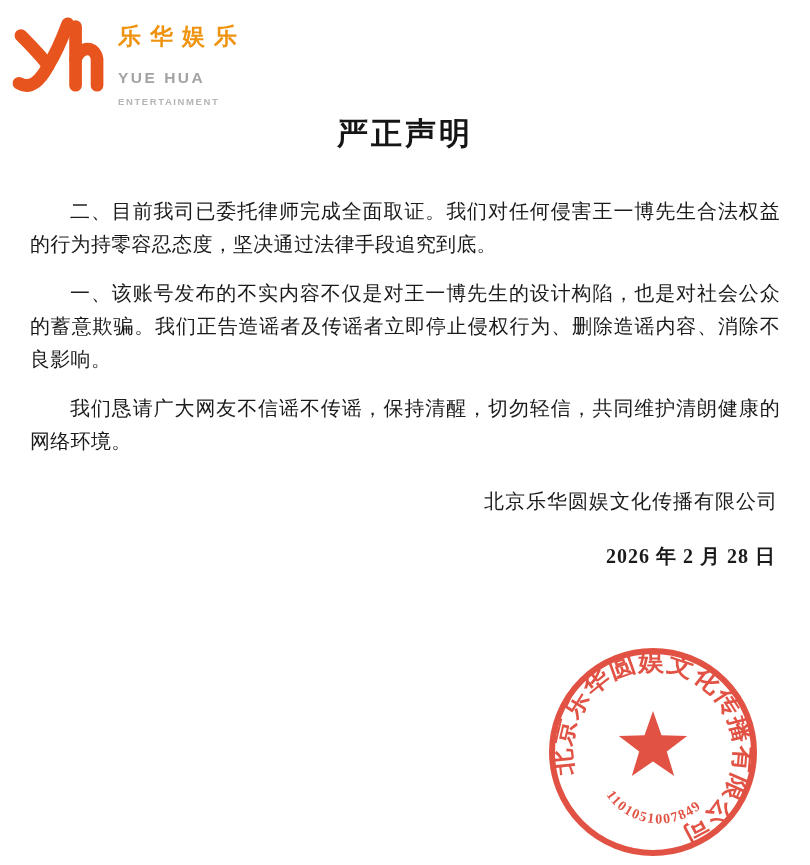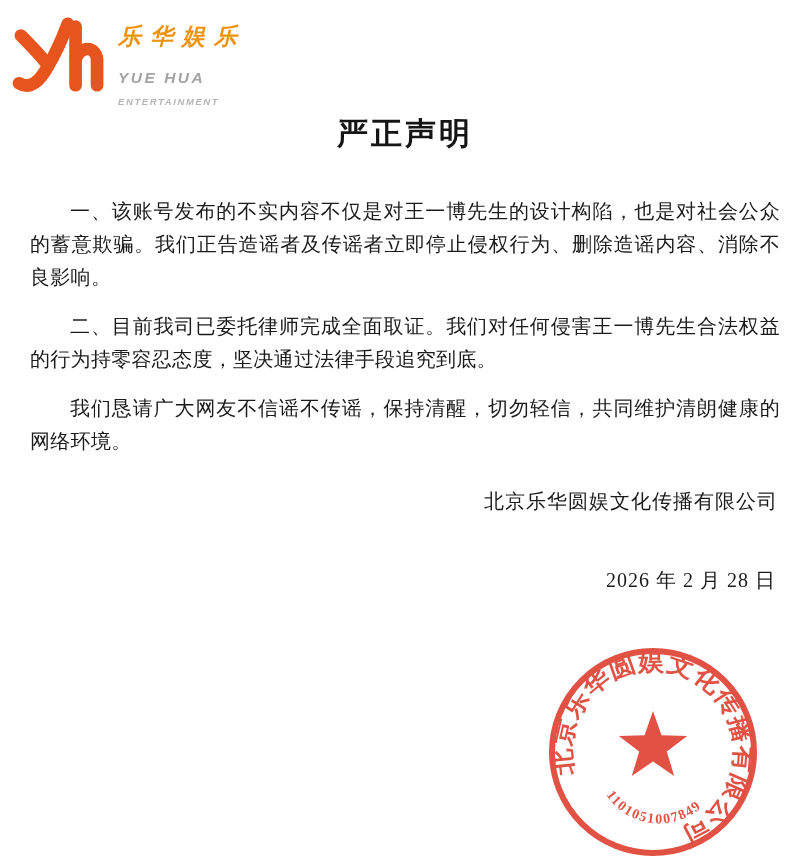--- a/index.html
+++ b/index.html
@@ -7,21 +7,21 @@
   body {
     width: 810px; height: 865px;
     position: relative;
     font-family: "Liberation Serif", "DejaVu Serif", serif;
     color: #1e1e1e;
     overflow: hidden;
   }
   .page { position: relative; width: 810px; height: 865px; padding: 14px 30px 0 30px; }
 
   
-  .logo { display: flex; align-items: flex-start; gap: 12px; margin-left: -20px; font-style: italic; }
+  .logo { display: flex; align-items: flex-start; gap: 12px; margin-left: -20px; }
   .logo-mark { width: 96px; height: 82px; flex: 0 0 auto; }
   .logo-text { display: flex; flex-direction: column; padding-top: 10px; }
   .logo-cn {
     font-family: "Liberation Sans", sans-serif;
     color: #ef930e; font-size: 23px; font-weight: bold;
     letter-spacing: 9px; line-height: 1.1; white-space: nowrap;
   }
   .logo-en {
     font-family: "Liberation Sans", sans-serif;
     color: #a3a3a3; font-size: 15.5px; font-weight: bold;
@@ -38,21 +38,21 @@
     text-align: center; font-size: 31px; font-weight: bold;
     letter-spacing: 3px; margin-top: 6px; margin-bottom: 40px;
     color: #151515;
   }
   .doc-body { font-size: 20px; line-height: 33px; text-align: justify; color: #1b1b1b; }
   .doc-body p { text-indent: 2em; margin-bottom: 16px; letter-spacing: 0.3px; }
   .doc-body p.last { margin-bottom: 0; }
 
   .sign-block { margin-top: 30px; text-align: right; font-size: 20px; color: #1b1b1b; }
   .sign-company { padding-right: 2px; letter-spacing: 1px; }
-  .sign-date { margin-top: 52px; padding-right: 4px; letter-spacing: 1px; }
+  .sign-date { margin-top: 28px; padding-right: 4px; letter-spacing: 1px; font-weight: bold; }
 
   
   .seal {
     position: absolute; left: 543px; top: 642px;
     width: 220px; height: 220px;
     mix-blend-mode: multiply; opacity: 0.88;
     pointer-events: none;
   }
   .seal text {
     font-family: "Liberation Serif", "DejaVu Serif", serif;
@@ -76,22 +76,22 @@
     <div class="logo-text">
       <div class="logo-cn">乐华娱乐</div>
       <div class="logo-en">YUE HUA</div>
       <div class="logo-sub">ENTERTAINMENT</div>
     </div>
   </div>
 
   <div class="doc-title">严正声明</div>
 
   <div class="doc-body">
+    <p>二、目前我司已委托律师完成全面取证。我们对任何侵害王一博先生合法权益的行为持零容忍态度，坚决通过法律手段追究到底。</p>
     <p>一、该账号发布的不实内容不仅是对王一博先生的设计构陷，也是对社会公众的蓄意欺骗。我们正告造谣者及传谣者立即停止侵权行为、删除造谣内容、消除不良影响。</p>
-    <p>二、目前我司已委托律师完成全面取证。我们对任何侵害王一博先生合法权益的行为持零容忍态度，坚决通过法律手段追究到底。</p>
     <p>我们恳请广大网友不信谣不传谣，保持清醒，切勿轻信，共同维护清朗健康的网络环境。</p>
   </div>
 
   <div class="sign-block">
     <div class="sign-company">北京乐华圆娱文化传播有限公司</div>
     <div class="sign-date">2026 年 2 月 28 日</div>
   </div>
 
   <svg class="seal" viewBox="0 0 220 220">
     <circle cx="110" cy="110" r="101" fill="none" stroke="#dd3a2a" stroke-width="6"></circle>

